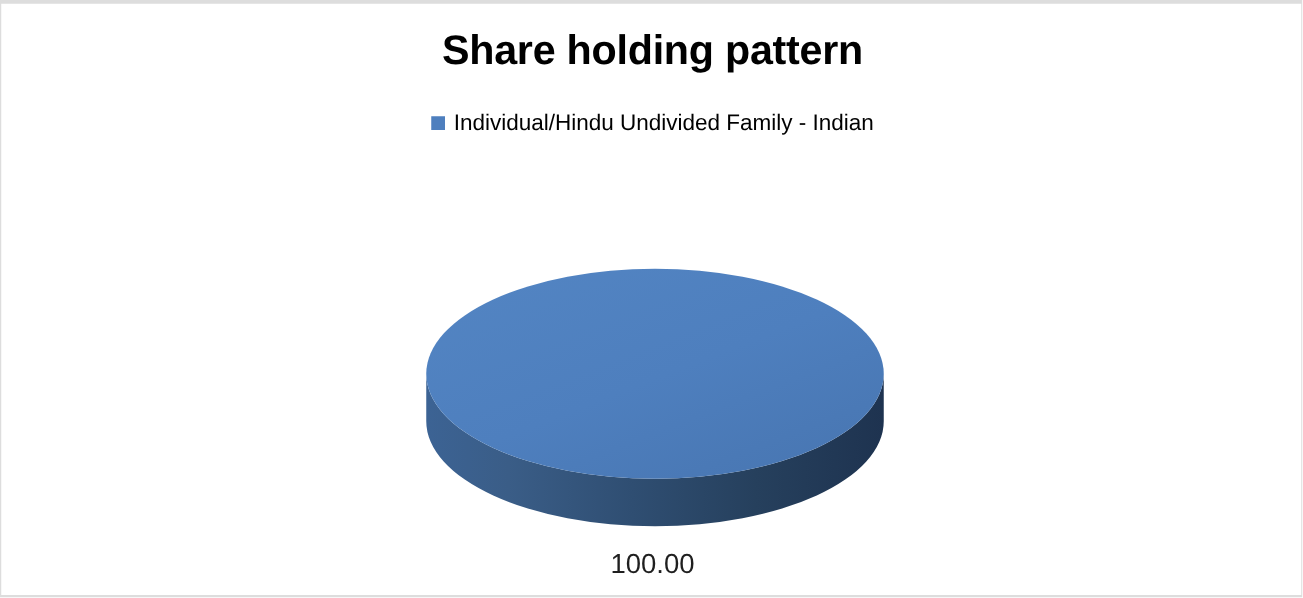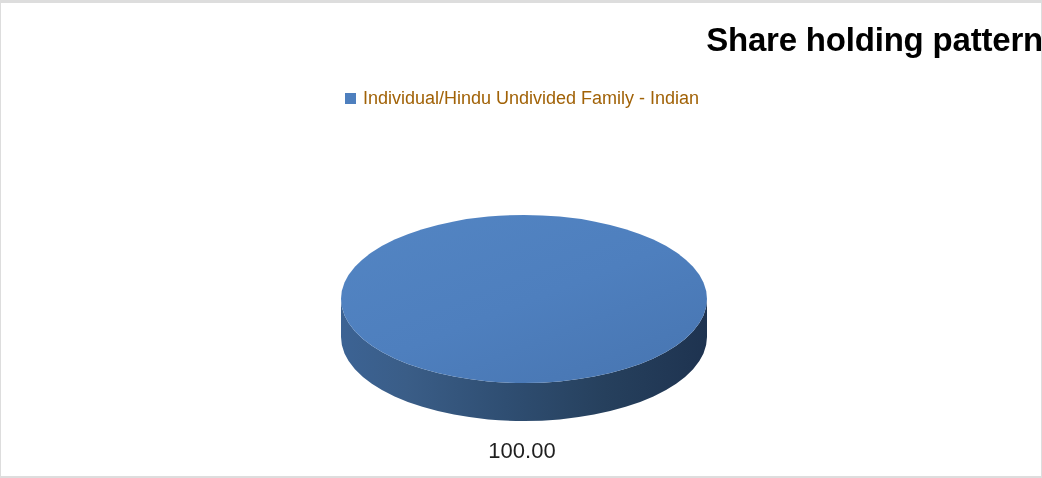--- a/index.html
+++ b/index.html
@@ -24,21 +24,21 @@
     border-bottom: 2px solid #dddddd;
     overflow: hidden;
   }
 
   
   #chart-title {
     position: absolute;
     top: 16px;
     left: 0;
     width: 1042px;
-    text-align: right;
+    text-align: center;
     font-size: 33px;
     font-weight: bold;
     color: #000000;
     letter-spacing: -0.2px;
     line-height: 42px;
     white-space: nowrap;
   }
 
   
   #chart-legend {
@@ -56,21 +56,21 @@
     white-space: nowrap;
   }
   .legend-swatch {
     width: 11px;
     height: 11px;
     margin-right: 7px;
     flex: none;
   }
   .legend-label {
     font-size: 18px;
-    color: #a16207;
+    color: #000000;
     line-height: 22px;
     text-align: center;
   }
 
   
   #pie-wrap {
     position: absolute;
     left: 340px;
     top: 212px;
     width: 366px;

